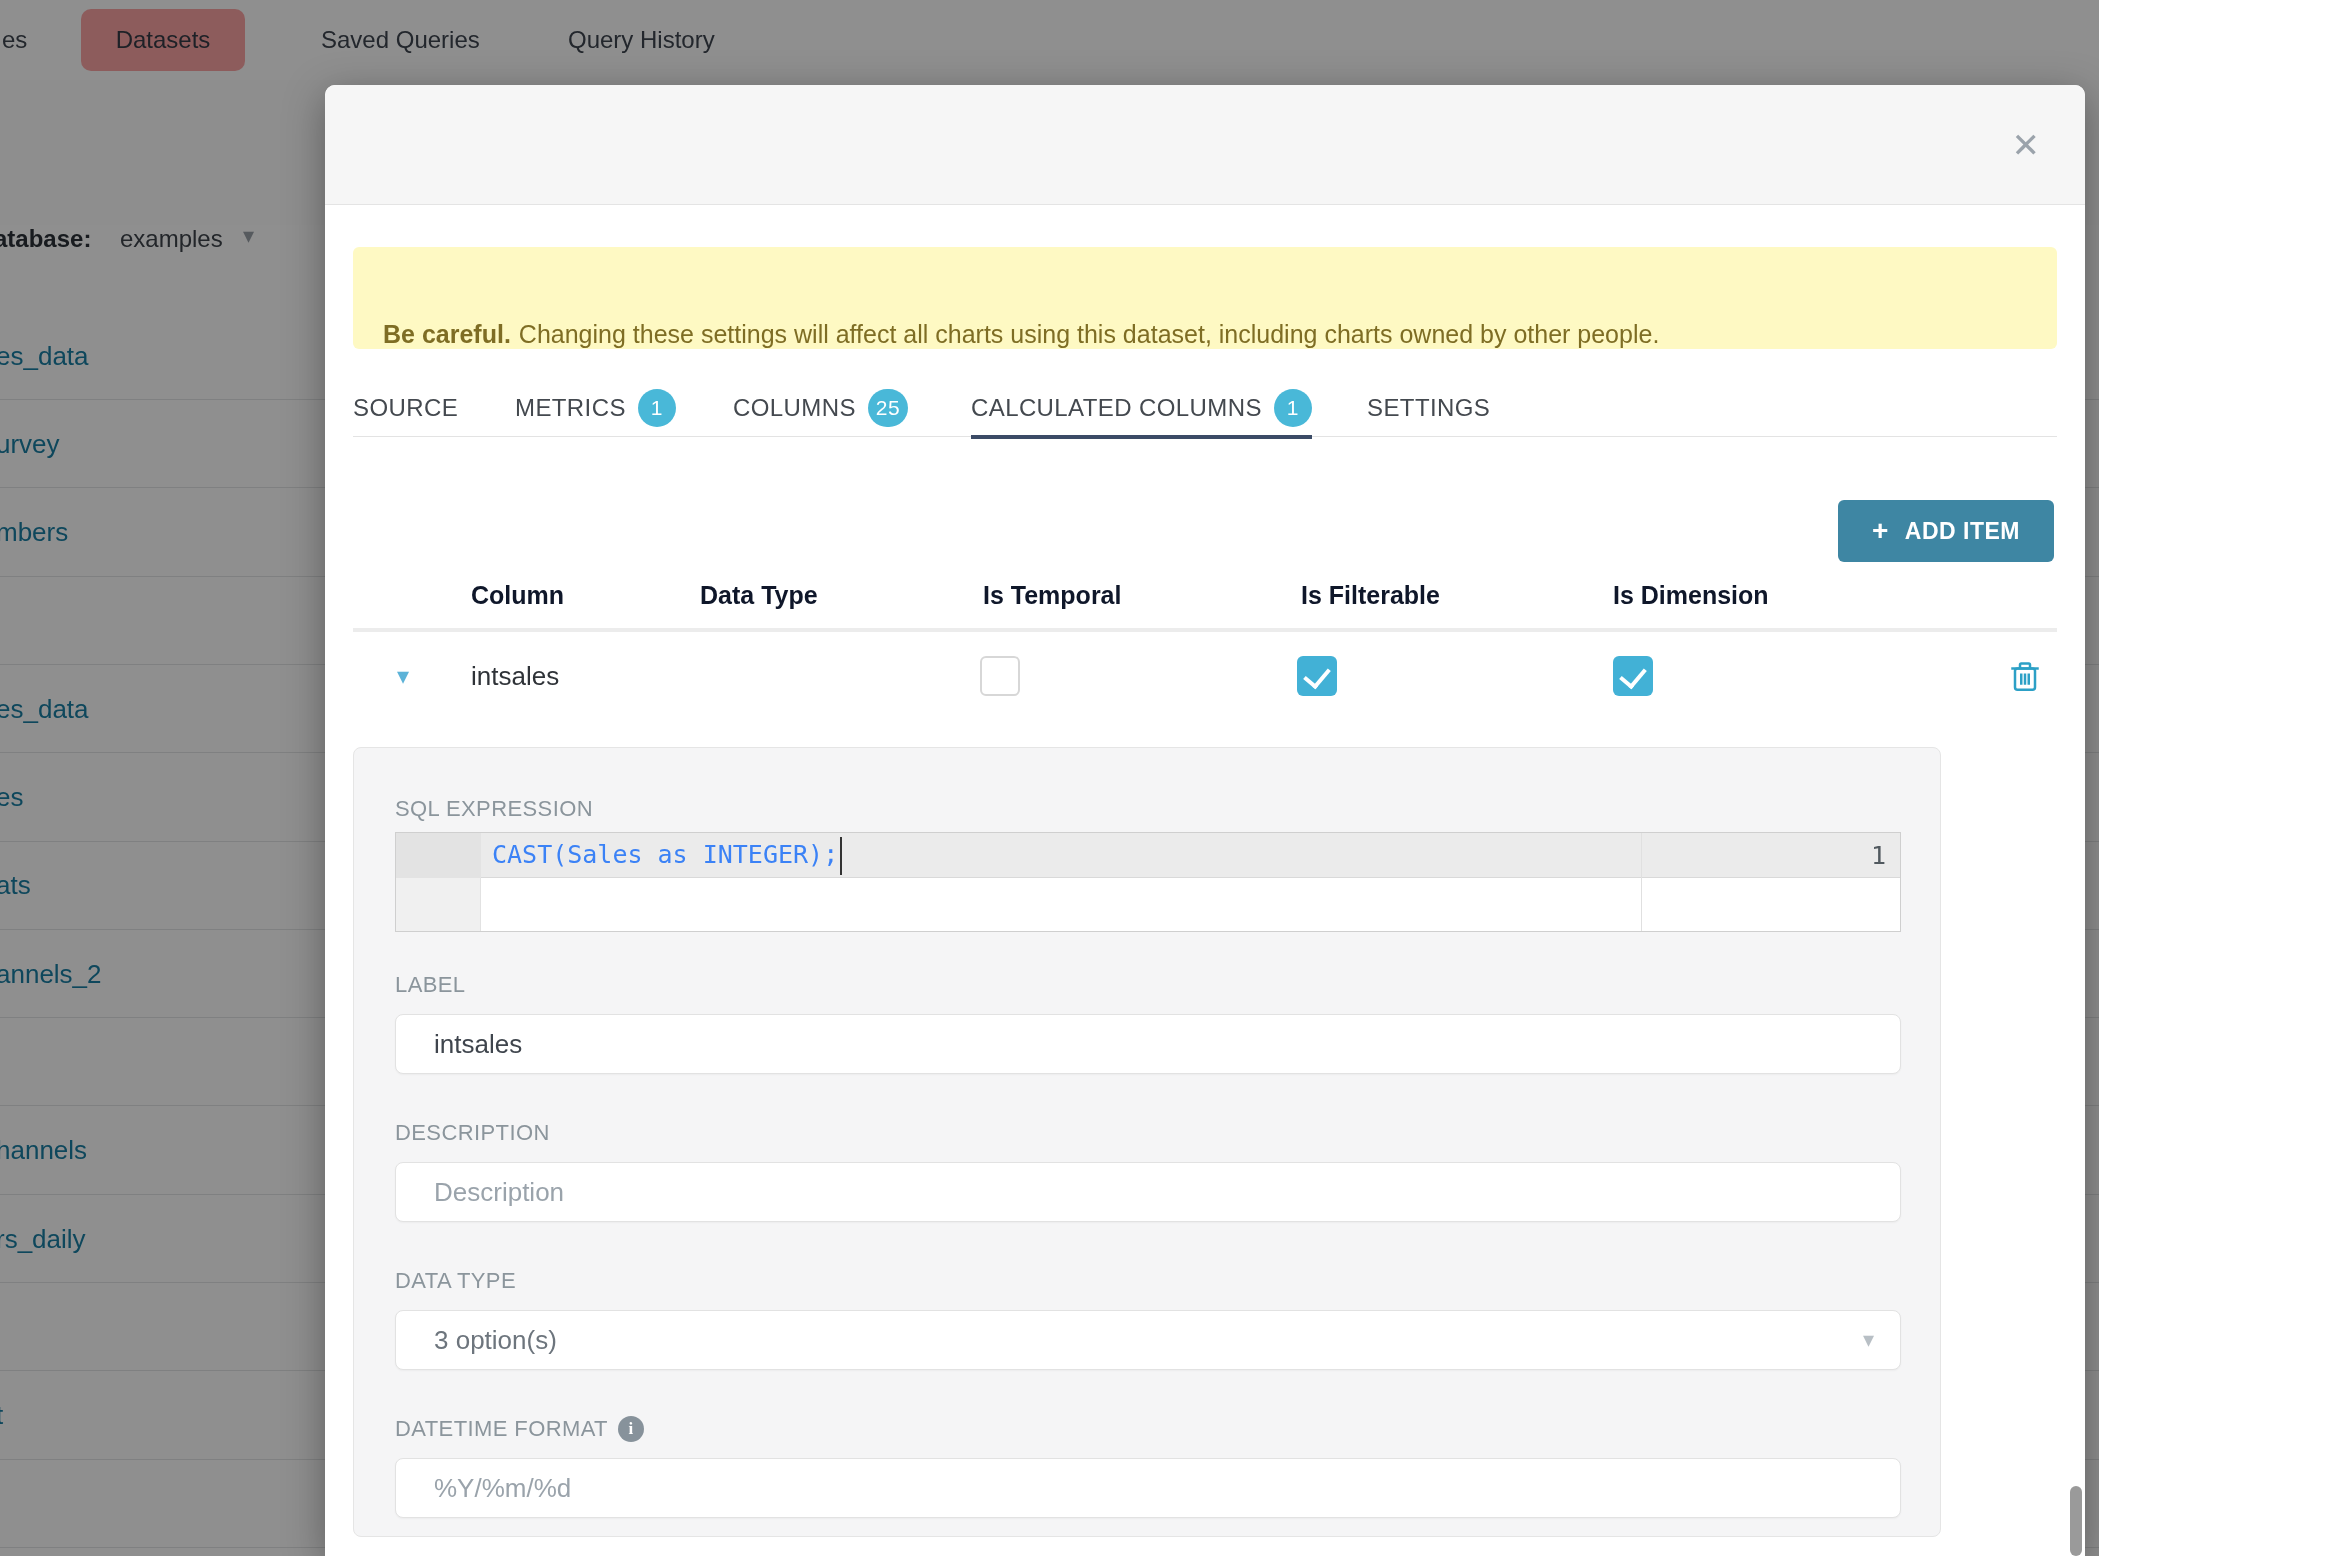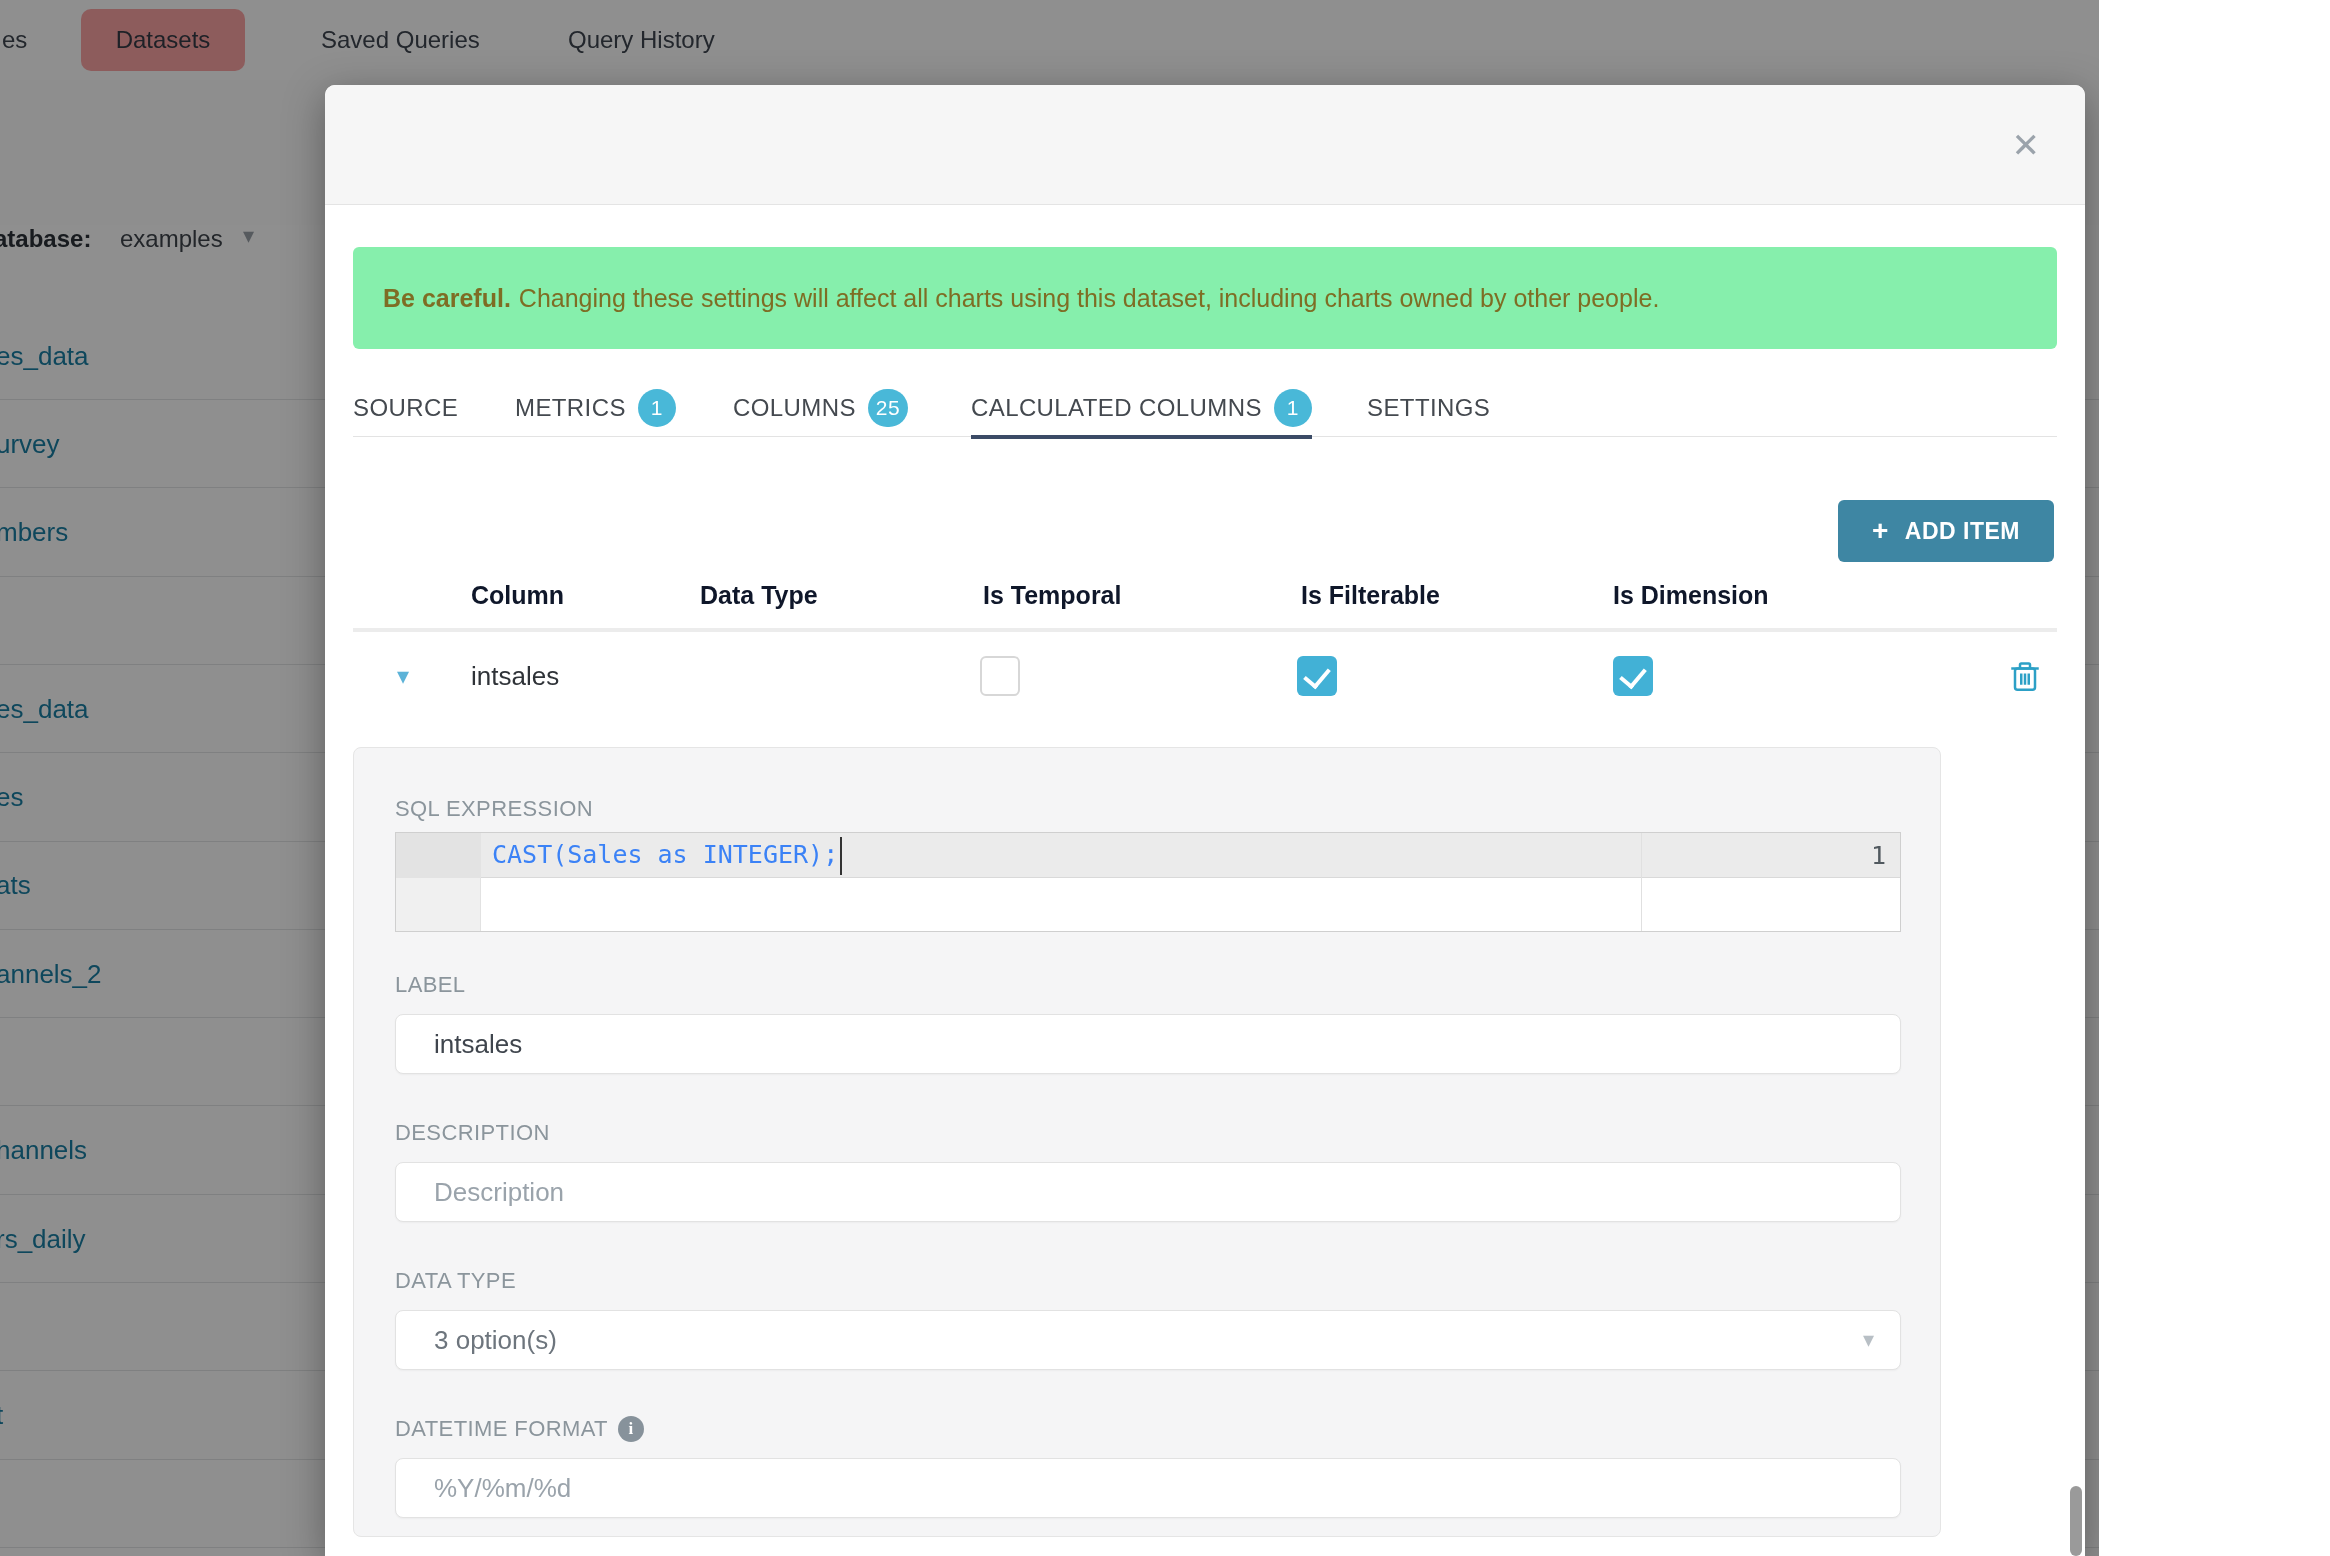--- a/index.html
+++ b/index.html
@@ -35,22 +35,22 @@
   .modal { position:absolute; left:325px; top:85px; width:1760px; height:1471px; background:#fff;
            border-radius:10px 10px 0 0; box-shadow:0 10px 40px rgba(0,0,0,0.35); overflow:hidden; }
   .modal-header { position:relative; height:120px; background:#f6f6f6; border-bottom:1px solid #e4e4e4;
                   display:flex; align-items:center; padding:0 45px 0 28px; }
   .modal-title { font-size:30px; color:#202328; }
   .modal-title b { font-weight:bold; }
   .modal-close { margin-left:auto; font-size:34px; color:#9ba3ab; line-height:1; cursor:default; }
 
   .modal-body { position:relative; padding:0 28px; }
 
-  .alert { margin-top:42px; height:102px; background:#86efac; border-radius:6px;
-           display:flex; align-items:center; padding:0 30px; font-size:25px; color:#7e6d24; }
+  .alert { margin-top:42px; height:102px; background:#fef9c3; border-radius:6px;
+           display:flex; align-items:flex-end; padding:0 30px; font-size:25px; color:#7e6d24; }
   .alert b { font-weight:bold; margin-right:8px; }
 
   .tabs { position:relative; margin-top:31px; height:57px; border-bottom:1px solid #e3e3e3; }
   .tab { position:absolute; top:0; height:56px; display:flex; align-items:center; gap:12px;
          font-size:24px; color:#44494f; letter-spacing:0.4px; white-space:nowrap; }
   .tab.active::after { content:""; position:absolute; left:0; right:0; bottom:-3px; height:4px; background:#3b4b66; }
   .badge { min-width:38px; height:38px; padding:0 8px; border-radius:19px; background:#49b8d8; color:#fff;
            font-size:21px; display:flex; align-items:center; justify-content:center; }
   .tab-source { left:0; } .tab-metrics { left:162px; } .tab-columns { left:380px; }
   .tab-calc { left:618px; } .tab-settings { left:1014px; }

